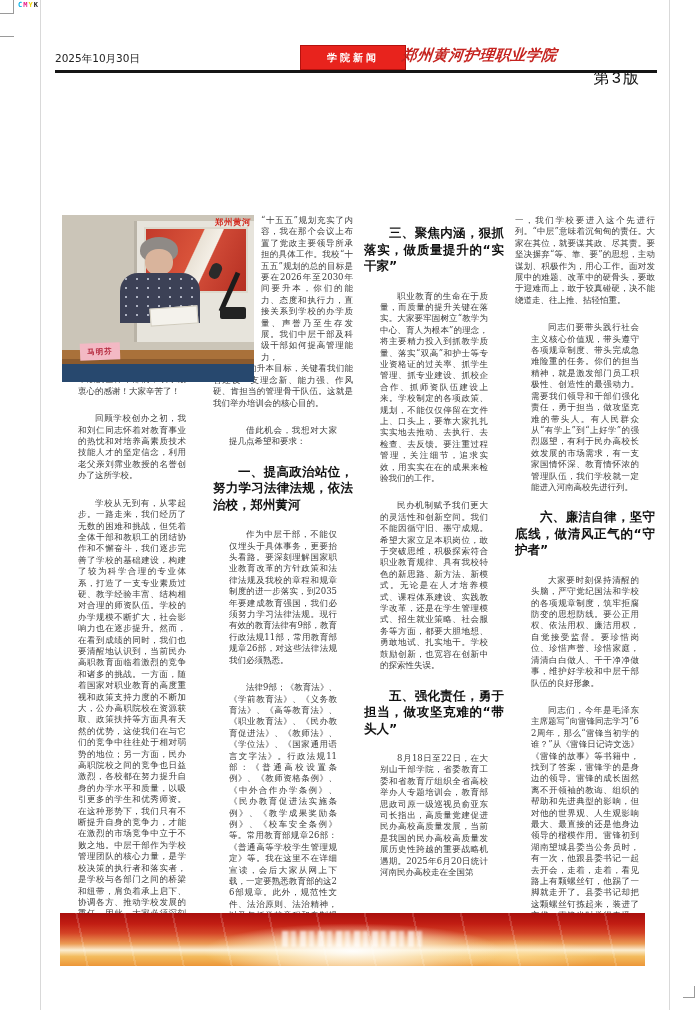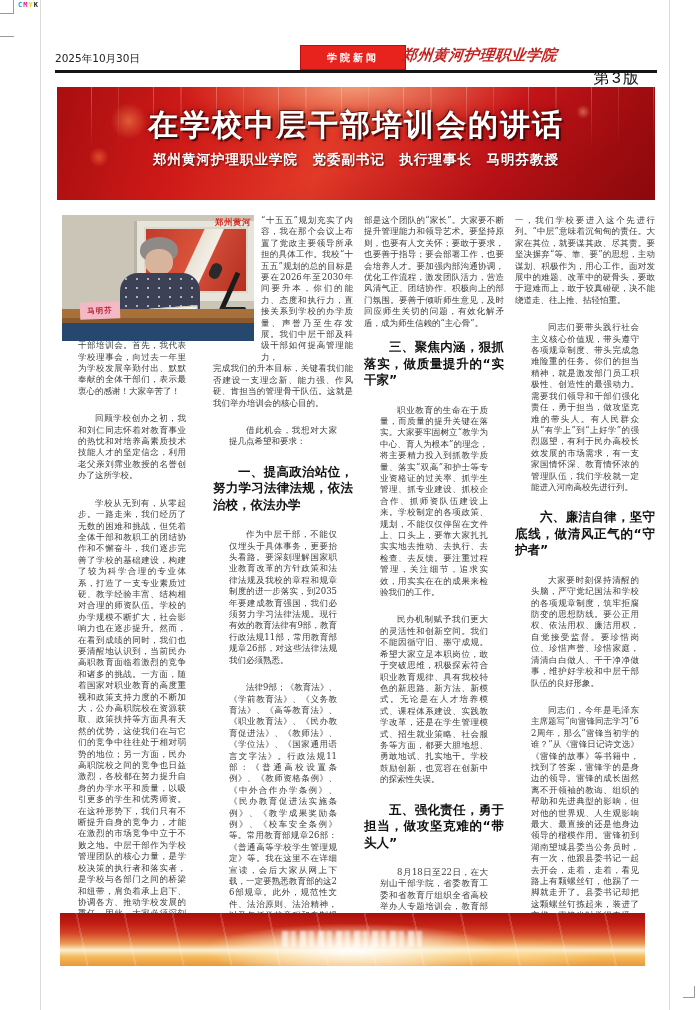--- a/index.html
+++ b/index.html
@@ -53,21 +53,21 @@
        font-size:8.5px;line-height:11.4px;color:#3b3b3b;text-align:justify;word-break:break-all;}
   #col0{left:0;padding-top:75px;box-sizing:border-box;}
   #col1{left:151px;} #col2{left:302px;} #col3{left:453px;}
   .col .p{text-indent:2em;margin:16px;}
   .col .pn{text-indent:0;margin:0;}
   .col .narrow{width:92px;margin-left:48px;min-height:140px;box-sizing:border-box;text-indent:0;}
   .col .h{font-family:"DejaVu Sans","Liberation Sans",sans-serif;font-weight:bold;color:#111;
           font-size:12.5px;line-height:16.5px;text-indent:2em;margin:10px 0 7px 0;}
   .tail{font-family:"DejaVu Sans","Liberation Sans",sans-serif;font-weight:bold;color:#000;}
   
-  #photo{position:absolute;left:62px;top:215px;width:192px;height:126px;overflow:hidden;background:#cbc5b8;}
+  #photo{position:absolute;left:62px;top:215px;width:192px;height:167px;overflow:hidden;background:#cbc5b8;}
   #photo .board{position:absolute;left:72px;top:6px;right:0;bottom:40px;background:#e7e4dc;border-left:3px solid #b9b3a6;}
   #photo .screen{position:absolute;left:84px;top:14px;width:100px;height:62px;
       background:linear-gradient(115deg,#c23a2b 0%,#d9533a 45%,#e9e2d6 46%,#f4efe6 60%,#cf4936 61%,#b52f22 100%);
       box-shadow:0 0 0 2px #ddd8cc;}
   #photo .screen-text{position:absolute;right:3px;top:2px;color:#d42a1f;font-size:8.5px;font-weight:bold;letter-spacing:.5px;}
   #photo .hair{position:absolute;left:78px;top:22px;width:38px;height:26px;border-radius:50% 50% 45% 45%;background:#8f8a86;}
   #photo .face{position:absolute;left:83px;top:34px;width:28px;height:26px;border-radius:46%;background:#d9b49c;}
   #photo .body-shape{position:absolute;left:58px;top:58px;width:80px;height:50px;border-radius:18px 18px 0 0;
       background:#3c4156;
       background-image:radial-gradient(circle 1px at 6px 6px,#aeb3c2 1px,transparent 1.5px);
@@ -116,44 +116,39 @@
   <div id="masthead">
     <span id="date">2025年10月30日</span>
     <div id="section-box">
       <span>学院新闻</span>
     </div>
     <span id="paper-name">郑州黄河护理职业学院</span>
     <span id="edition">第3版</span>
   </div>
   <div id="masthead-rule"></div>
 
-  <div id="banner">
-    <div id="banner-title">在学校中层干部培训会的讲话</div>
-    <div id="banner-sub">郑州黄河护理职业学院　党委副书记　执行理事长　马明芬教授</div>
-  </div>
 
   <div id="body">
     <div class="col" id="col0">
         <div class="pn">同志们，大家好！</div>
         <div class="p">今天我们齐聚一堂，召开新学年的中层干部和科级干部培训会。首先，我代表学校理事会，向过去一年里为学校发展辛勤付出、默默奉献的全体干部们，表示最衷心的感谢！大家辛苦了！</div>
         <div class="p">回顾学校创办之初，我和刘仁同志怀着对教育事业的热忱和对培养高素质技术技能人才的坚定信念，利用老父亲刘霈业教授的名誉创办了这所学校。</div>
         <div class="p">学校从无到有，从零起步。一路走来，我们经历了无数的困难和挑战，但凭着全体干部和教职工的团结协作和不懈奋斗，我们逐步完善了学校的基础建设，构建了较为科学合理的专业体系，打造了一支专业素质过硬、教学经验丰富、结构相对合理的师资队伍。学校的办学规模不断扩大，社会影响力也在逐步提升。然而，在看到成绩的同时，我们也要清醒地认识到，当前民办高职教育面临着激烈的竞争和诸多的挑战。一方面，随着国家对职业教育的高度重视和政策支持力度的不断加大，公办高职院校在资源获取、政策扶持等方面具有天然的优势，这使我们在与它们的竞争中往往处于相对弱势的地位；另一方面，民办高职院校之间的竞争也日益激烈，各校都在努力提升自身的办学水平和质量，以吸引更多的学生和优秀师资。在这种形势下，我们只有不断提升自身的竞争力，才能在激烈的市场竞争中立于不败之地。中层干部作为学校管理团队的核心力量，是学校决策的执行者和落实者，是学校与各部门之间的桥梁和纽带，肩负着承上启下、协调各方、推动学校发展的重任。因此，大家必须深刻认识到自身岗位的重要性，不断提升自身的综合素质和管理能力，以更好地履行自己的职责。</div>
         <div class="p">8月13日，我们学校召开了腾讯会议，各二级学院负责同志宣读了“十五五”本部门的发展规划，为我校的</div>
       </div>
     <div class="col" id="col1">
         <div class="narrow">“十五五”规划充实了内容，我在那个会议上布置了党政主要领导所承担的具体工作。我校“十五五”规划的总的目标是要在2026年至2030年间要升本，你们的能力、态度和执行力，直接关系到学校的办学质量、声誉乃至生存发展。我们中层干部及科级干部如何提高管理能力，</div>
         <div class="pn">完成我们的升本目标，关键看我们能否建设一支理念新、能力强、作风硬、肯担当的管理骨干队伍。这就是我们举办培训会的核心目的。</div>
         <div class="p">借此机会，我想对大家提几点希望和要求：</div>
-        <div class="h">一、提高政治站位，努力学习法律法规，依法治校，依法办学</div>
+        <div class="h">一、提高政治站位，努力学习法律法规，依法治校，郑州黄河</div>
         <div class="p">作为中层干部，不能仅仅埋头于具体事务，更要抬头看路。要深刻理解国家职业教育改革的方针政策和法律法规及我校的章程和规章制度的进一步落实，到2035年要建成教育强国，我们必须努力学习法律法规。现行有效的教育法律有9部，教育行政法规11部，常用教育部规章26部，对这些法律法规我们必须熟悉。</div>
         <div class="p">法律9部；《教育法》、《学前教育法》、《义务教育法》、《高等教育法》、《职业教育法》、《民办教育促进法》、《教师法》、《学位法》、《国家通用语言文字法》。行政法规11部：《普通高校设置条例》、《教师资格条例》、《中外合作办学条例》、《民办教育促进法实施条例》、《教学成果奖励条例》、《校车安全条例》等。常用教育部规章26部：《普通高等学校学生管理规定》等。我在这里不在详细宣读，会后大家从网上下载，一定要熟悉教育部的这26部规章。此外，规范性文件、法治原则、法治精神，以及包括学校章程和自制规则均是依法治校所依之法。学校育人是润物细无声的过程，只有学校制度的公平公正和法制，才会形成让学生感到感恩和自由成长的环境。要不断增强政治意识、大局意识，确保党的教育方针和法律法规在学校各项工作中得到不折不扣的贯彻执行。</div>
         <div class="h">二、精于管理，善于协调，做团队建设的“当家人”</div>
       </div>
     <div class="col" id="col2">
-        <div class="pn">部是这个团队的“家长”。大家要不断提升管理能力和领导艺术。要坚持原则，也要有人文关怀；要敢于要求，也要善于指导；要会部署工作，也要会培养人才。要加强内部沟通协调，优化工作流程，激发团队活力，营造风清气正、团结协作、积极向上的部门氛围。要善于倾听师生意见，及时回应师生关切的问题，有效化解矛盾，成为师生信赖的“主心骨”。</div>
         <div class="h">三、聚焦内涵，狠抓落实，做质量提升的“实干家”</div>
         <div class="p">职业教育的生命在于质量，而质量的提升关键在落实。大家要牢固树立“教学为中心、育人为根本”的理念，将主要精力投入到抓教学质量、落实“双高”和护士等专业资格证的过关率、抓学生管理、抓专业建设、抓校企合作、抓师资队伍建设上来。学校制定的各项政策、规划，不能仅仅停留在文件上、口头上，要靠大家扎扎实实地去推动、去执行、去检查、去反馈。要注重过程管理，关注细节，追求实效，用实实在在的成果来检验我们的工作。</div>
         <div class="p">民办机制赋予我们更大的灵活性和创新空间。我们不能因循守旧、墨守成规。希望大家立足本职岗位，敢于突破思维，积极探索符合职业教育规律、具有我校特色的新思路、新方法、新模式。无论是在人才培养模式、课程体系建设、实践教学改革，还是在学生管理模式、招生就业策略、社会服务等方面，都要大胆地想、勇敢地试、扎实地干。学校鼓励创新，也宽容在创新中的探索性失误。</div>
         <div class="h">五、强化责任，勇于担当，做攻坚克难的“带头人”</div>
         <div class="p">8月18日至22日，在大别山干部学院，省委教育工委和省教育厅组织全省高校举办人专题培训会，教育部思政司原一级巡视员俞亚东司长指出，高质量党建促进民办高校高质量发展，当前是我国的民办高校高质量发展历史性跨越的重要战略机遇期。2025年6月20日统计河南民办高校走在全国第</div>
       </div>
     <div class="col" id="col3">
         <div class="pn">一，我们学校要进入这个先进行列。“中层”意味着沉甸甸的责任。大家在其位，就要谋其政、尽其责。要坚决摒弃“等、靠、要”的思想，主动谋划、积极作为，用心工作。面对发展中的难题、改革中的硬骨头，要敢于迎难而上，敢于较真碰硬，决不能绕道走、往上推、拈轻怕重。</div>
         <div class="p">同志们要带头践行社会主义核心价值观，带头遵守各项规章制度、带头完成急难险重的任务。你们的担当精神，就是激发部门员工积极性、创造性的最强动力。需要我们领导和干部们强化责任，勇于担当，做攻坚克难的带头人。有人民群众从“有学上”到“上好学”的强烈愿望，有利于民办高校长效发展的市场需求，有一支家国情怀深、教育情怀浓的管理队伍，我们学校就一定能进入河南高校先进行列。</div>
         <div class="h">六、廉洁自律，坚守底线，做清风正气的“守护者”</div>

